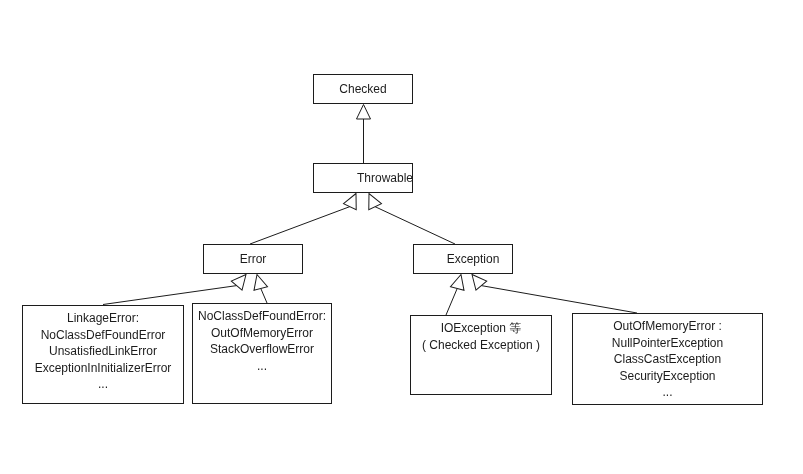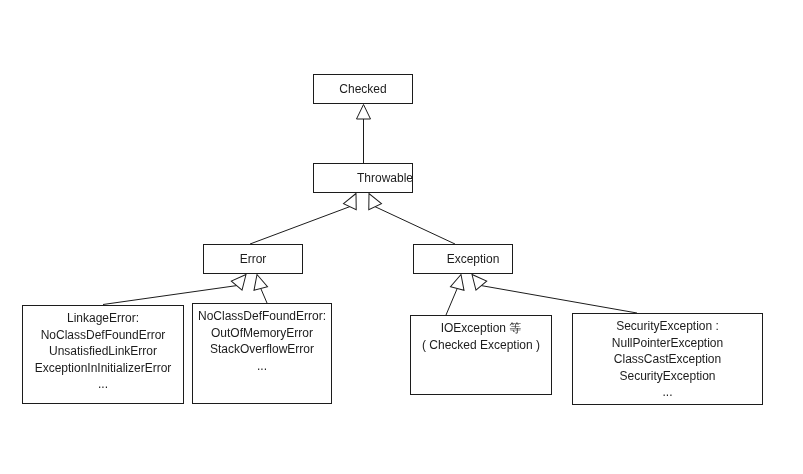--- a/index.html
+++ b/index.html
@@ -144,20 +144,20 @@
     <div>StackOverflowError</div>
     <div>...</div>
   </div>
 
   <div class="class-box multi node-io">
     <div>IOException 等</div>
     <div>( Checked Exception )</div>
   </div>
 
   <div class="class-box multi node-runtime">
-    <div>SecurityException :</div>
+    <div>OutOfMemoryError :</div>
     <div>NullPointerException</div>
     <div>ClassCastException</div>
     <div>SecurityException</div>
     <div>...</div>
   </div>
 
 </div>
 
 </body></html>

